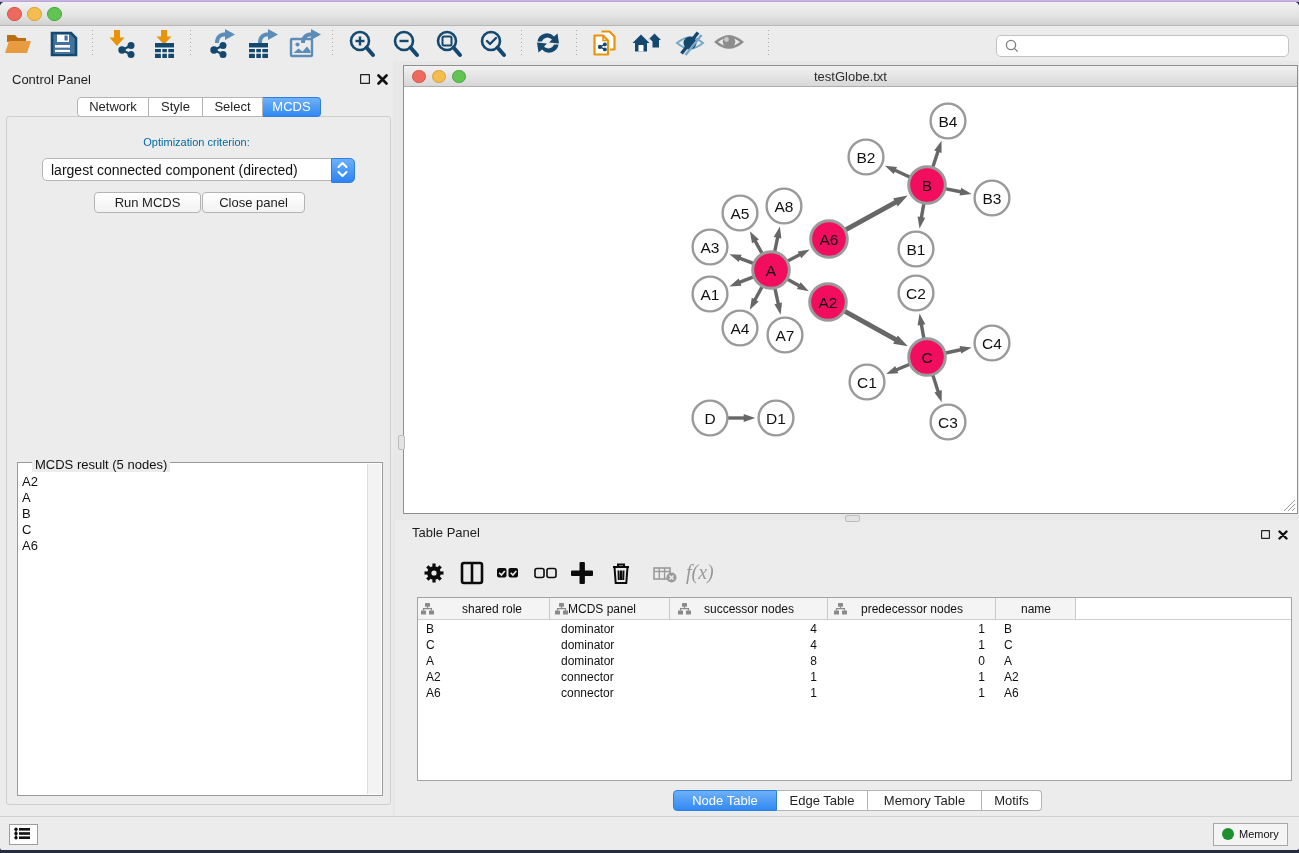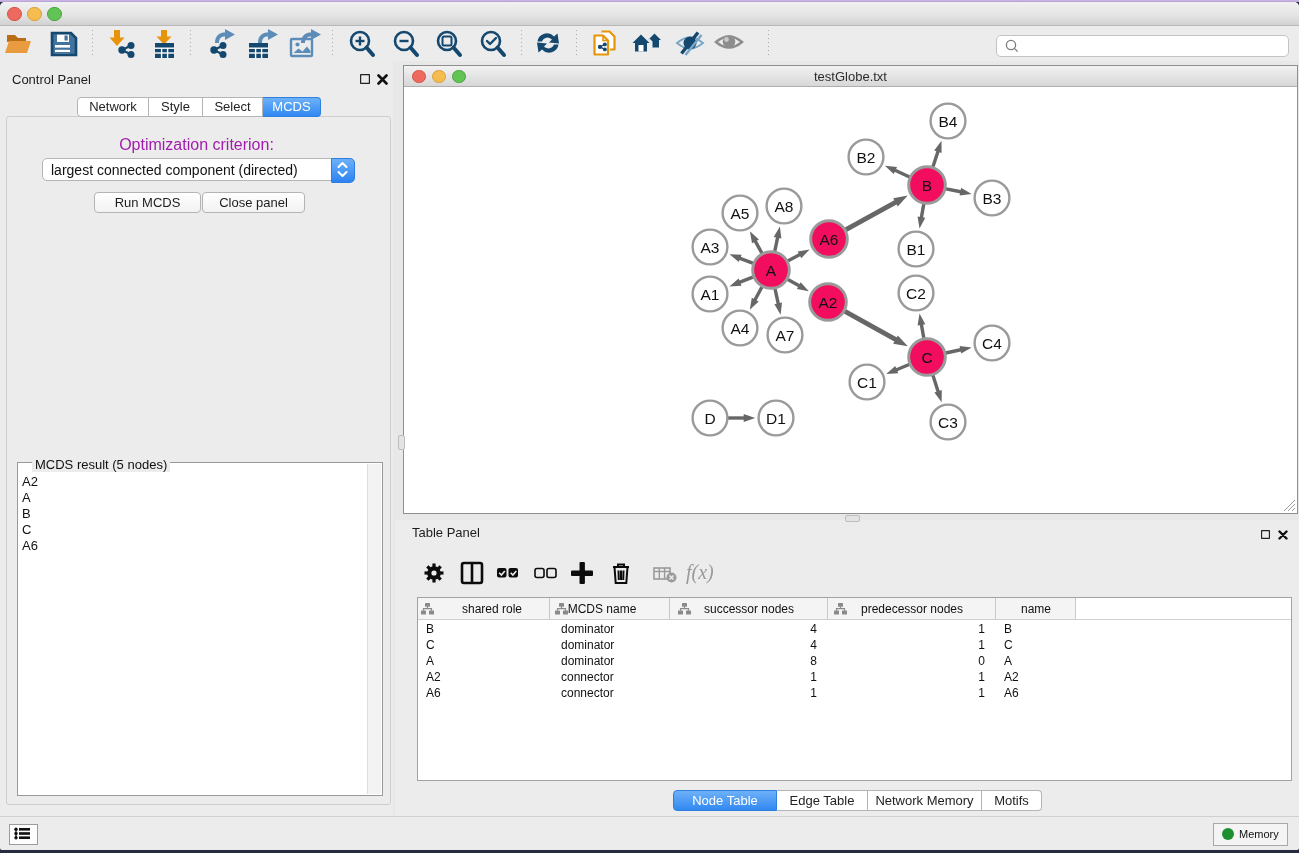--- a/index.html
+++ b/index.html
@@ -24,21 +24,21 @@
 #cpanel{position:absolute;left:0;top:0;width:393px;height:757px;background:#ececec;}
 #cpanel .hdr{position:absolute;left:12px;top:11px;font-size:13px;color:#1d1d1d;}
 .winbtn{position:absolute;top:11px;font-size:11px;color:#111;}
 #cpbox{position:absolute;left:6px;top:55px;width:383px;height:687px;background:#ececec;border:1px solid #cfcecf;border-radius:3px;}
 .tabrow{position:absolute;top:36px;left:77px;height:20px;display:flex;}
 .tab{box-sizing:border-box;height:20px;line-height:18px;background:#fff;border:1px solid #b4b4b4;border-left:none;font-size:13px;color:#232323;text-align:center;white-space:nowrap;overflow:hidden;}
 .tab.first{border-left:1px solid #b4b4b4;border-radius:4px 0 0 4px;}
 .tab.last{border-radius:0 4px 4px 0;}
 .tab.sel{background:linear-gradient(180deg,#6eb1f8 0,#3188f2 100%);color:#fff;border-color:#2f7fe0;}
 
-#optlabel{position:absolute;left:0;width:100%;top:75px;text-align:center;font-size:16px;color:#a21caf;}
+#optlabel{position:absolute;left:0;width:100%;top:75px;text-align:center;font-size:11px;color:#0369a1;}
 #combo{position:absolute;left:42px;top:97px;width:313px;height:22.5px;background:#fff;border:1px solid #b5b5b5;border-radius:5px;box-sizing:border-box;}
 #combo .txt{position:absolute;left:8px;top:3px;font-size:14px;color:#111;}
 #combo .cap{position:absolute;right:-1px;top:-1px;width:22px;height:22.5px;border-radius:1px 5px 5px 1px;background:linear-gradient(180deg,#6db0f9 0,#2c83f1 100%);border:1px solid #2d7de2;}
 .btn{position:absolute;height:21px;background:linear-gradient(180deg,#ffffff 0,#f2f2f2 100%);border:1px solid #b4b4b4;border-radius:4px;font-size:13px;color:#1d1d1d;text-align:center;line-height:19px;box-sizing:border-box;}
 
 #mcdsbox{position:absolute;left:17px;top:400.5px;width:364px;height:332px;border:1px solid #999;background:#fff;}
 #mcdslegend{position:absolute;left:20px;top:395.5px;background:#ececec;padding:0 3px;font-size:13px;color:#111;margin-left:12px;}
 #mcdslist{position:absolute;left:4px;top:11px;font-size:13px;color:#111;line-height:16px;}
 #mcdssb{position:absolute;right:1px;top:1px;bottom:1px;width:13px;background:#f3f3f3;border-left:1px solid #ddd;}
 
@@ -455,21 +455,21 @@
             </div>
             <div class="thcell" style="left:132px;width:120px">
               <svg width="13" height="12" viewBox="0 0 13 12" style="position:absolute;left:5px;top:5px">
                 <g fill="#8a8a8a">
                   <rect x="4" y="0" width="5" height="3.8" rx="0.5"></rect>
                   <rect x="0" y="7.4" width="5" height="4.2" rx="0.5"></rect>
                   <rect x="8" y="7.4" width="5" height="4.2" rx="0.5"></rect>
                 </g>
                 <path d="M6.5 3.8 v1.8 M2.5 7.4 v-1.8 h8 v1.8" fill="none" stroke="#8a8a8a" stroke-width="1.2"></path>
               </svg>
-              <div class="lab" style="left:52px">MCDS name</div>
+              <div class="lab" style="left:52px">MCDS panel</div>
             </div>
             <div class="thcell" style="left:252px;width:158px">
               <svg width="13" height="12" viewBox="0 0 13 12" style="position:absolute;left:8px;top:5px">
                 <g fill="#8a8a8a">
                   <rect x="4" y="0" width="5" height="3.8" rx="0.5"></rect>
                   <rect x="0" y="7.4" width="5" height="4.2" rx="0.5"></rect>
                   <rect x="8" y="7.4" width="5" height="4.2" rx="0.5"></rect>
                 </g>
                 <path d="M6.5 3.8 v1.8 M2.5 7.4 v-1.8 h8 v1.8" fill="none" stroke="#8a8a8a" stroke-width="1.2"></path>
               </svg>
@@ -523,21 +523,21 @@
             <span style="left:143px">connector</span>
             <span style="left:385px;width:14px;text-align:right">1</span>
             <span style="left:553px;width:14px;text-align:right">1</span>
             <span style="left:586px">A6</span>
           </div>
 
       </div>
       <div id="btabs">
         <div class="tab first sel" style="width:104px;line-height:19px;height:21px">Node Table</div>
         <div class="tab" style="width:91px;line-height:19px;height:21px">Edge Table</div>
-        <div class="tab" style="width:114px;line-height:19px;height:21px">Network Memory</div>
+        <div class="tab" style="width:114px;line-height:19px;height:21px">Memory Table</div>
         <div class="tab last" style="width:60px;line-height:19px;height:21px">Motifs</div>
       </div>
     </div>
   </div>
   <div style="position:absolute;left:398px;top:433px;width:5px;height:13px;background:#e3e3e3;border:1px solid #bdbdbd;border-radius:2px"></div>
   <div style="position:absolute;left:845px;top:512.5px;width:13px;height:5px;background:#e3e3e3;border:1px solid #bdbdbd;border-radius:2px"></div>
   <div id="statusbar">
     <div id="listbtn">
         <svg width="17" height="13" viewBox="0 0 17 13" style="position:absolute;left:4px;top:2px">
           <g fill="#111">

